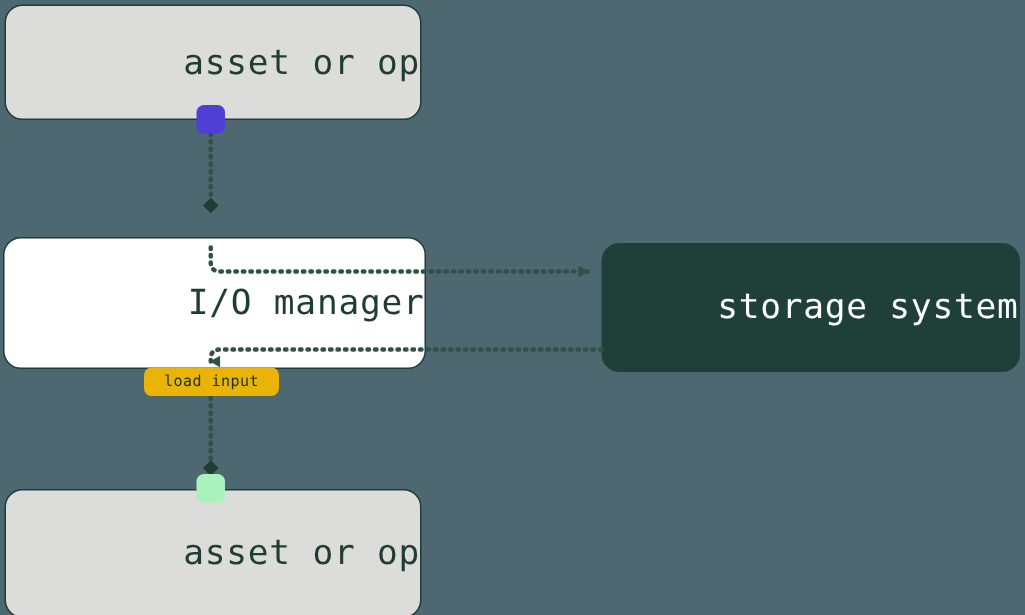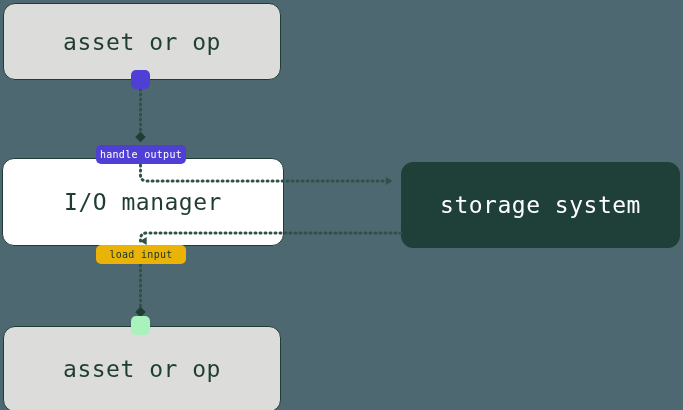--- a/index.html
+++ b/index.html
@@ -15,21 +15,21 @@
     overflow: hidden;
     font-family: "DejaVu Sans Mono", "Liberation Mono", monospace;
   }
 
   
   .node {
     position: absolute;
     box-sizing: border-box;
     display: flex;
     align-items: center;
-    justify-content: center;
+    justify-content: flex-end;
     border-radius: 12px;
     border: 1.5px solid #1f3d34;
     font-family: "DejaVu Sans Mono", "Liberation Mono", monospace;
     letter-spacing: 0.5px;
     white-space: nowrap;
   }
 
   .node-asset-top {
     left: 3px;
     top: 3px;
@@ -181,21 +181,18 @@
     <span>I/O manager</span>
   </div>
 
   <div class="node node-asset-bottom">
     <span>asset or op</span>
   </div>
 
   <div class="handle handle-out-purple"></div>
   <div class="handle handle-in-green"></div>
 
-  <div class="edge-label label-handle-output">
-    <span>handle output</span>
-  </div>
 
   <div class="edge-label label-load-input">
     <span>load input</span>
   </div>
 
 </div>
 
 </body></html>

